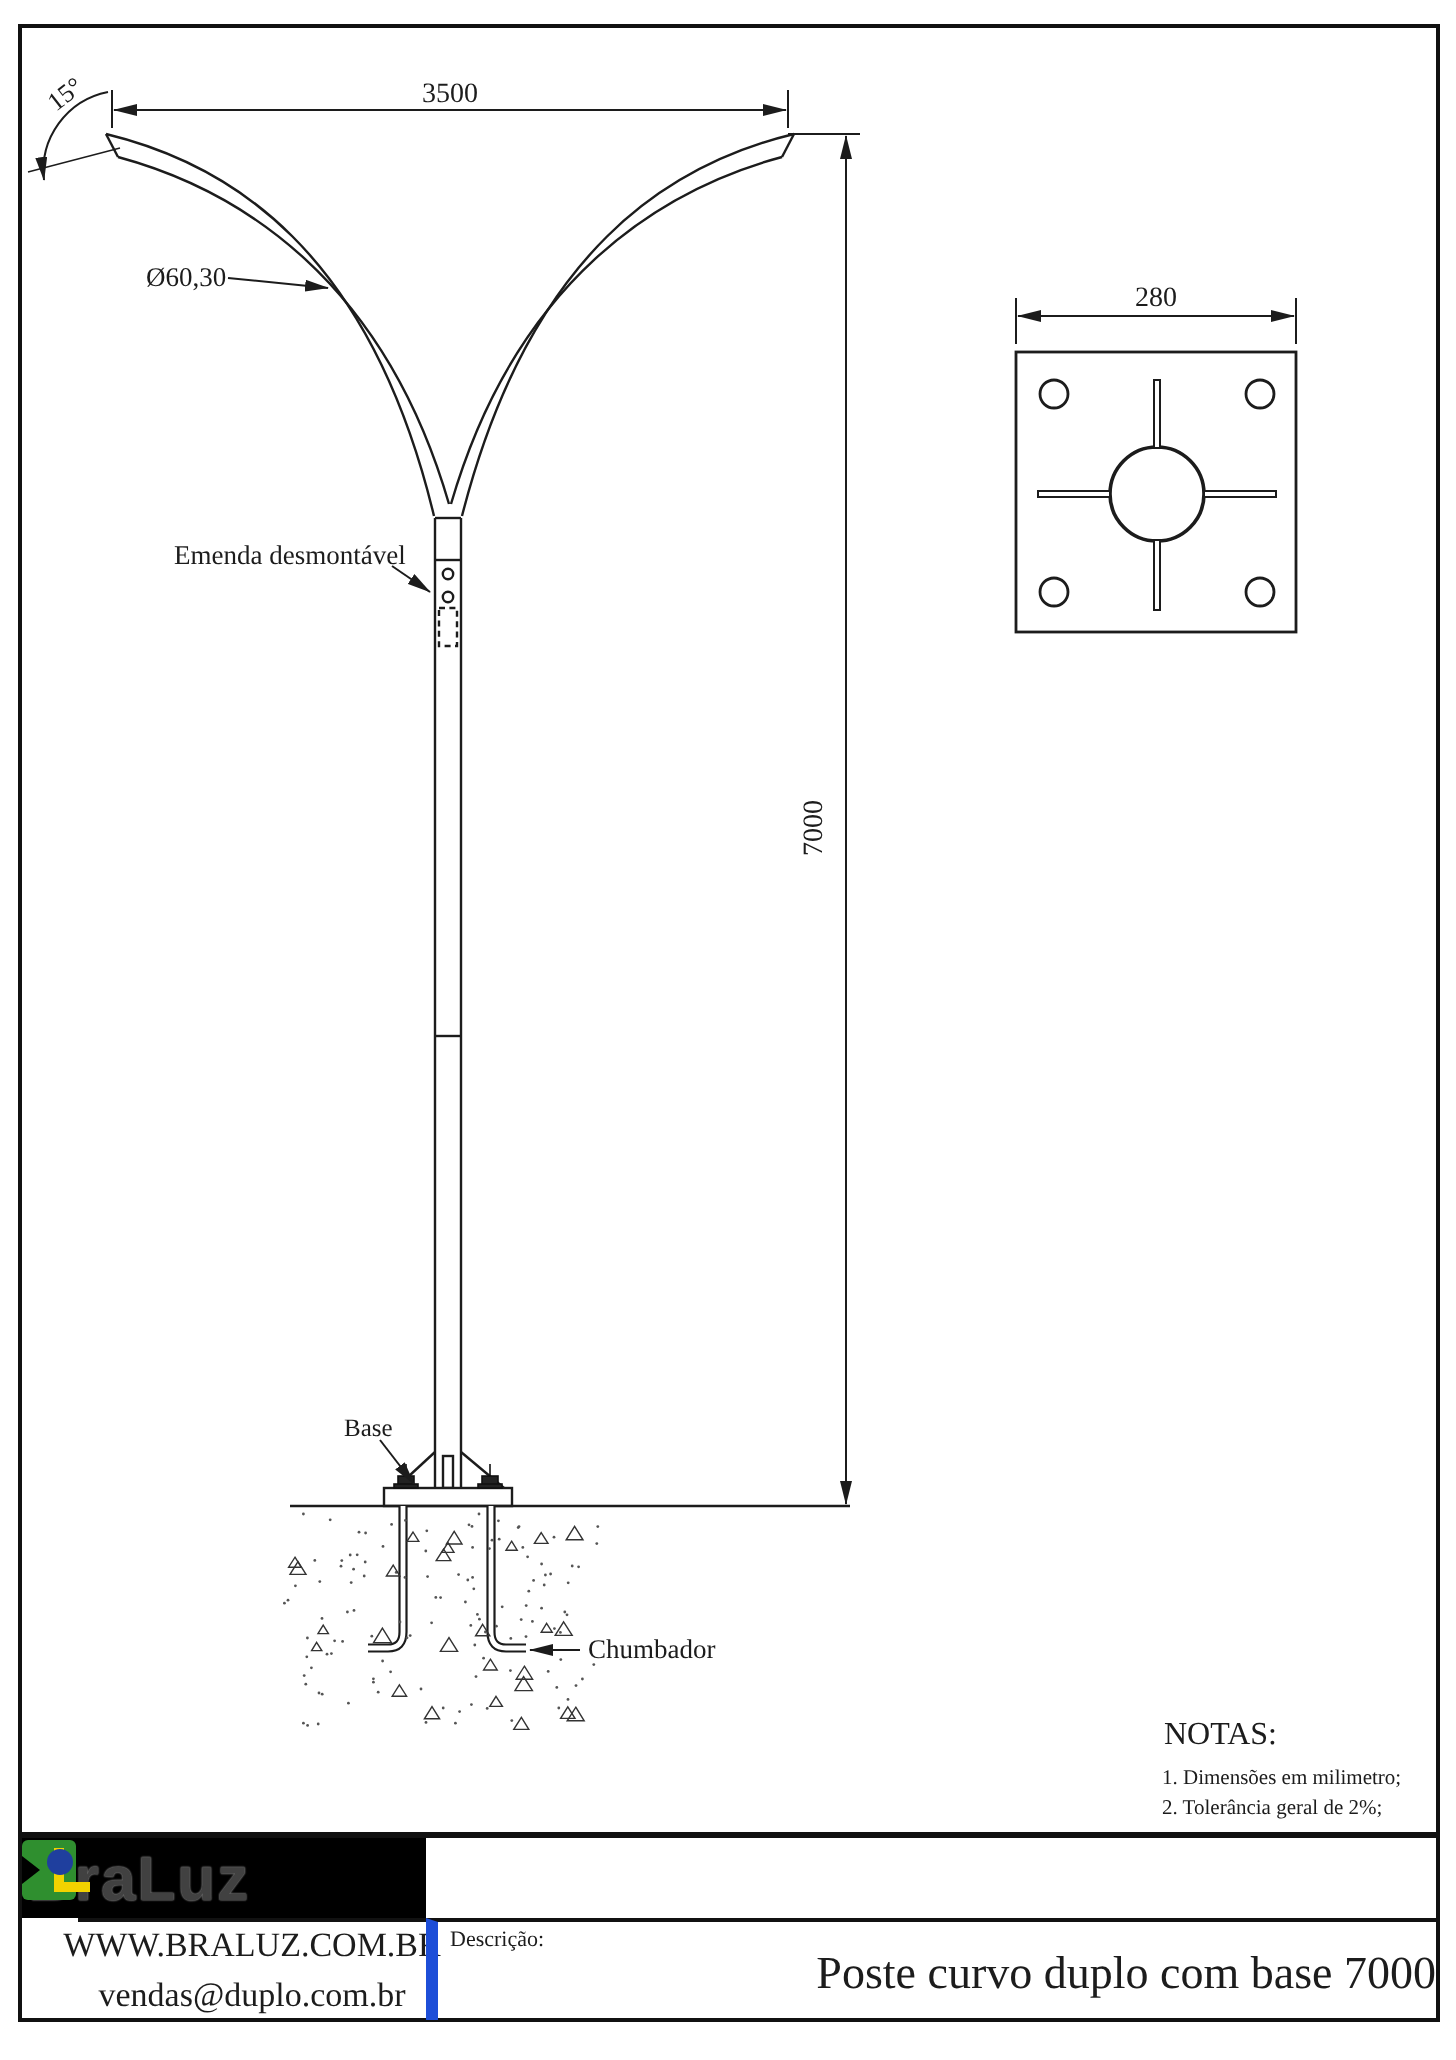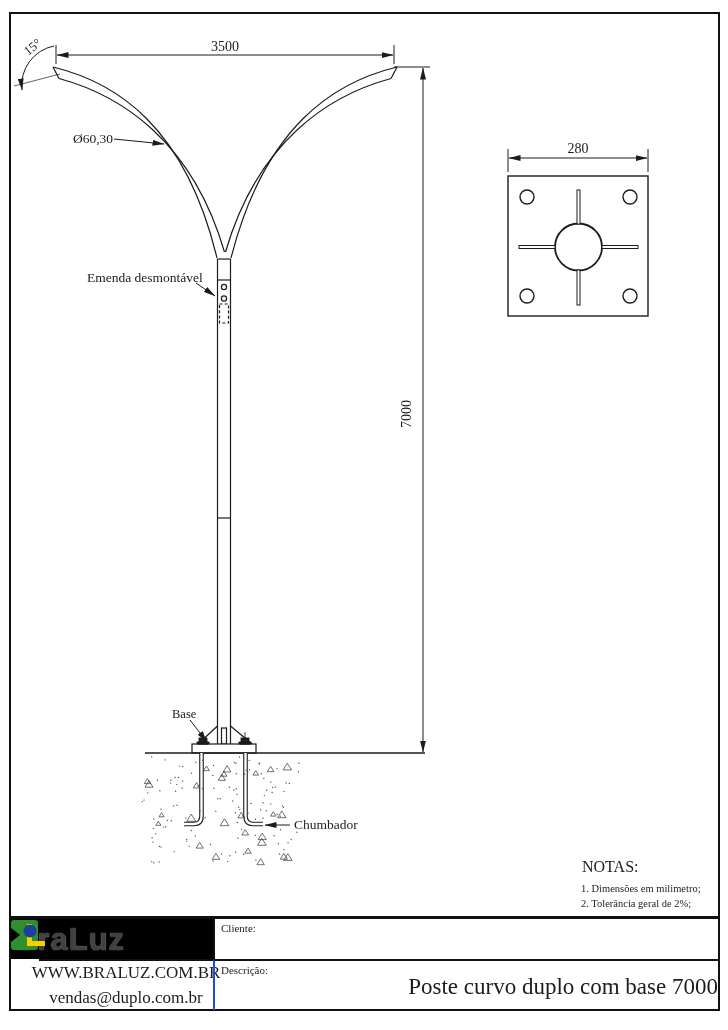--- a/index.html
+++ b/index.html
@@ -15,21 +15,21 @@
   .tb-logo{grid-column:1;grid-row:1;background:#000;display:flex;align-items:center;
            padding:1px 3px;gap:2px;overflow:hidden;}
   .logo-text{font-family:"Liberation Sans",sans-serif;font-weight:bold;font-size:31px;
              color:#414141;letter-spacing:1px;line-height:1;
              text-shadow:0 0 1px #7a7a7a, 0 0 1px #7a7a7a;}
   .tb-client{grid-column:2;grid-row:1;border-left:2px solid #111;box-sizing:border-box;
              padding:3px 6px;font-size:11px;}
   .tb-web{grid-column:1;grid-row:2;border-top:2px solid #111;box-sizing:border-box;
           display:flex;flex-direction:column;justify-content:center;align-items:center;
           font-size:17px;line-height:1.45;margin-left:28px;}
-  .tb-desc{grid-column:2;grid-row:2;border-left:2px solid #1d4ed8;border-top:2px solid #111;
+  .tb-desc{grid-column:2;grid-row:2;border-left:6px solid #1d4ed8;border-top:2px solid #111;
            box-sizing:border-box;position:relative;padding:3px 6px;font-size:11px;}
   .tb-desc .big{position:absolute;left:12px;right:0;top:13px;text-align:right;font-size:23px;}
 </style>
 </head>
 <body>
 
 <div class="page">
 
 <svg width="728" height="917" viewBox="0 0 728 917">
   <defs>
@@ -293,24 +293,20 @@
   <div class="tb-logo">
     <svg width="36" height="33" viewBox="0 0 36 33">
       <rect x="0" y="1" width="27" height="30" rx="3" fill="#2f8f2f"></rect>
       <polygon points="0,9 9,16 0,23" fill="#000"></polygon>
       <rect x="16" y="5" width="5" height="19" fill="#f2d200"></rect>
       <rect x="16" y="22" width="18" height="5" fill="#f2d200"></rect>
       <circle cx="19" cy="12" r="6.5" fill="#1f3f9e"></circle>
     </svg>
     <span class="logo-text">BraLuz</span>
   </div>
-  <div class="tb-client">
-    <span>Cliente:</span>
-    <span></span>
-  </div>
   <div class="tb-web">
     <div>WWW.BRALUZ.COM.BR</div>
     <div>vendas@duplo.com.br</div>
   </div>
   <div class="tb-desc">
     <span>Descrição:</span>
     <div class="big">Poste  curvo duplo com base 7000</div>
   </div>
 </div>
 

